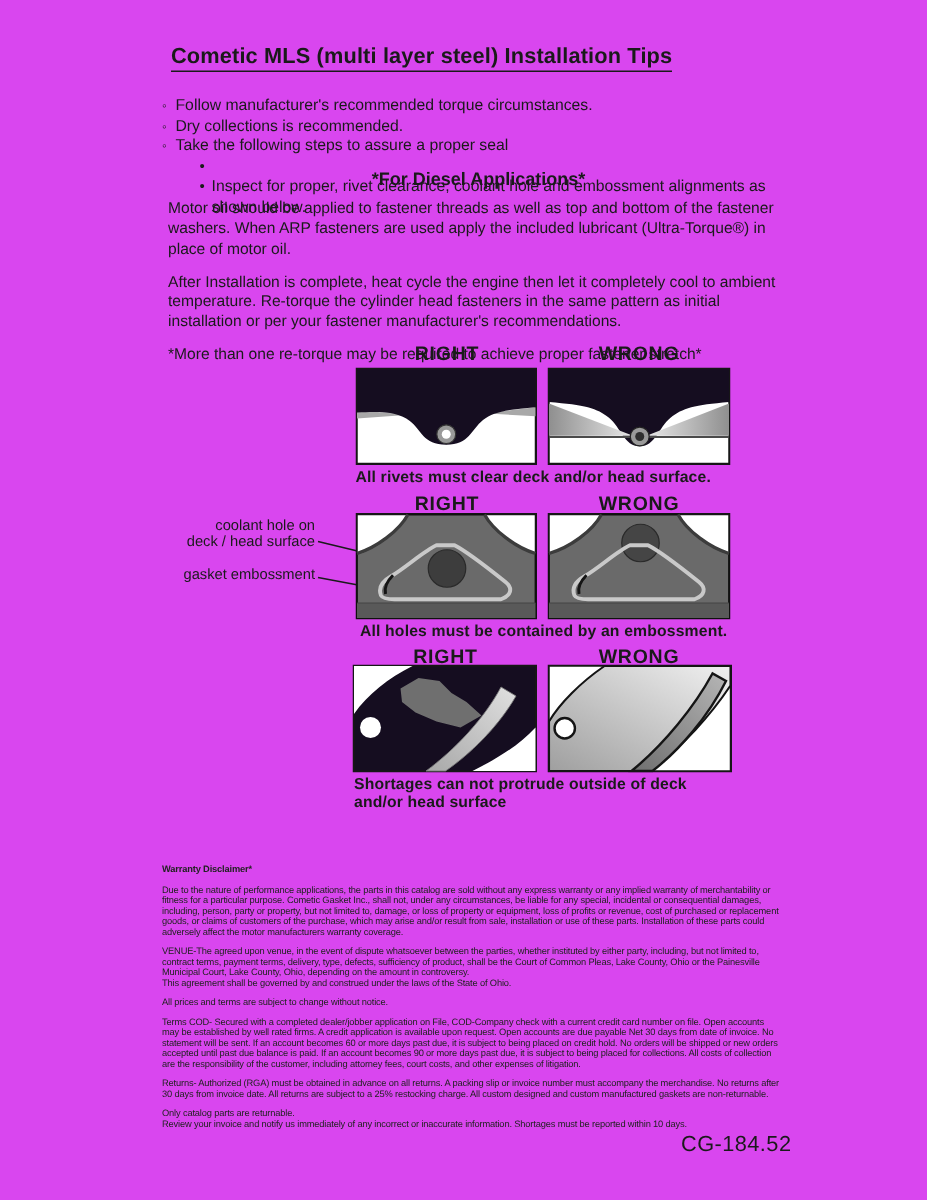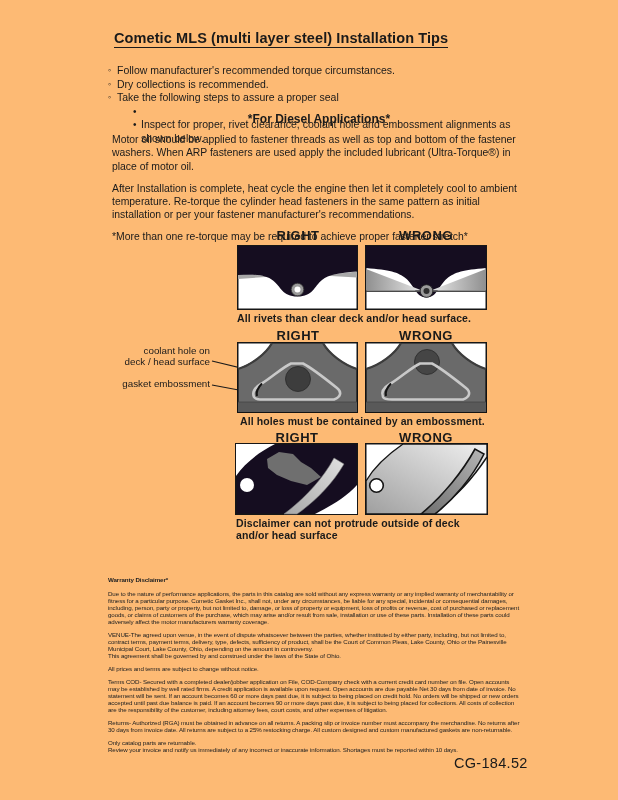--- a/index.html
+++ b/index.html
@@ -1,16 +1,16 @@
 <!DOCTYPE html>
 <html><head>
 <meta charset="utf-8">
 <style>
   html,body{margin:0;padding:0;background:#ffffff;}
-  .page{position:relative;width:618px;height:800px;background:#fdba74;overflow:hidden;
+  .page{position:relative;width:618px;height:800px;background:#d946ef;overflow:hidden;
         font-family:"Liberation Sans",sans-serif;color:#1a1a1a;}
   
   .tips{position:absolute;left:108px;top:20px;width:430px;}
   .title{display:inline-block;font-size:14.5px;font-weight:bold;margin-left:6px;
          border-bottom:1.5px solid #1a1a1a;padding-bottom:1px;letter-spacing:0.1px;}
   .bullets{margin-top:7px;font-size:10.5px;line-height:13.5px;}
   .b-row{display:flex;}
   .b-marker{width:9px;flex:none;font-size:9px;line-height:13.5px;}
   .sub{margin-left:25px;}
   .sub .b-marker{width:8px;font-size:10px;}
@@ -97,21 +97,21 @@
       </defs>
       <rect x="0.75" y="0.75" width="120.5" height="63.5" fill="#ffffff" stroke="#161616" stroke-width="1.5"></rect>
       <path d="M1,1 H121 V23 C98,25 90,27 82,33.5 C74,40 72,52.5 61.5,52.5 C51,52.5 49,40 41,33.5 C33,27 25,25 1,23 Z" fill="#150d20"></path>
       <path d="M1,24 L57,45.5 L1,45.5 Z" fill="url(#g1wl)"></path>
       <path d="M121,24 L66,45.5 L121,45.5 Z" fill="url(#g1wr)"></path>
       <path d="M1,46.3 H121" stroke="#4a4a4a" stroke-width="1.4"></path>
       <circle cx="61.5" cy="46" r="6.3" stroke="#222222" stroke-width="0.8" fill="#9a9a9a"></circle>
       <circle cx="61.5" cy="46" r="3" fill="#2f2f2f"></circle>
     </svg>
 
-    <div class="caption" style="left:237px;top:84px;">All rivets than clear deck and/or head surface.</div>
+    <div class="caption" style="left:237px;top:84px;">All rivets must clear deck and/or head surface.</div>
 
     <div class="fig-h" style="left:237px;top:100px;">RIGHT</div>
     <div class="fig-h" style="left:365px;top:100px;">WRONG</div>
 
     <div class="fig-label" style="top:117px;">
       <div>coolant hole on</div>
       <div>deck / head surface</div>
     </div>
     <div class="fig-label" style="top:150px;">gasket embossment</div>
 
@@ -175,21 +175,21 @@
             <stop offset="1" stop-color="#b5b5b5"></stop>
         </linearGradient>
       </defs>
       <rect x="0.75" y="0.75" width="121.5" height="70.5" fill="#ffffff" stroke="#161616" stroke-width="1.5"></rect>
       <path d="M38,1 C22,12 8,26 1,38 L1,71 L66,71 C90,56 110,32 122,14 L122,1 Z" fill="url(#g3w)" stroke="#141414" stroke-width="1.4"></path>
       <path d="M56,71 C78,53 98,28 110,6 L119,11 C107,35 88,57 70,71 Z" fill="url(#g3wi)" stroke="#151515" stroke-width="1.6"></path>
       <circle cx="11.5" cy="42.5" r="6.8" fill="#ffffff" stroke="#141414" stroke-width="1.6"></circle>
     </svg>
 
     <div class="caption" style="left:236px;top:289px;width:290px;">
-      <div>Disclaimer can not protrude outside of deck</div>
+      <div>Shortages can not protrude outside of deck</div>
       <div>and/or head surface</div>
     </div>
   </section>
 
   <section class="disclaimer">
     <p class="dh">Warranty Disclaimer*</p>
     <p class="dp">Due to the nature of performance applications, the parts in this catalog are sold without any express warranty or any implied warranty of merchantability or fitness for a particular purpose.  Cometic Gasket Inc., shall not, under any circumstances, be liable for any special, incidental or consequential damages, including, person, party or property, but not limited to, damage, or loss of property or equipment, loss of profits or revenue, cost of purchased or replacement goods, or claims of customers of the purchase, which may arise and/or result from sale, installation or use of these parts.  Installation of these parts could adversely affect the motor manufacturers warranty coverage.</p>
     <p class="dp no-gap">VENUE-The agreed upon venue, in the event of dispute whatsoever between the parties, whether instituted by either party, including, but not limited to, contract terms, payment terms, delivery, type, defects, sufficiency of product, shall be the Court of Common Pleas, Lake County, Ohio or the Painesville Municipal Court, Lake County, Ohio, depending on the amount in controversy.</p>
     <p class="dp">This agreement shall be governed by and construed under the laws of the State of Ohio.</p>
     <p class="dp">All prices and terms are subject to change without notice.</p>

